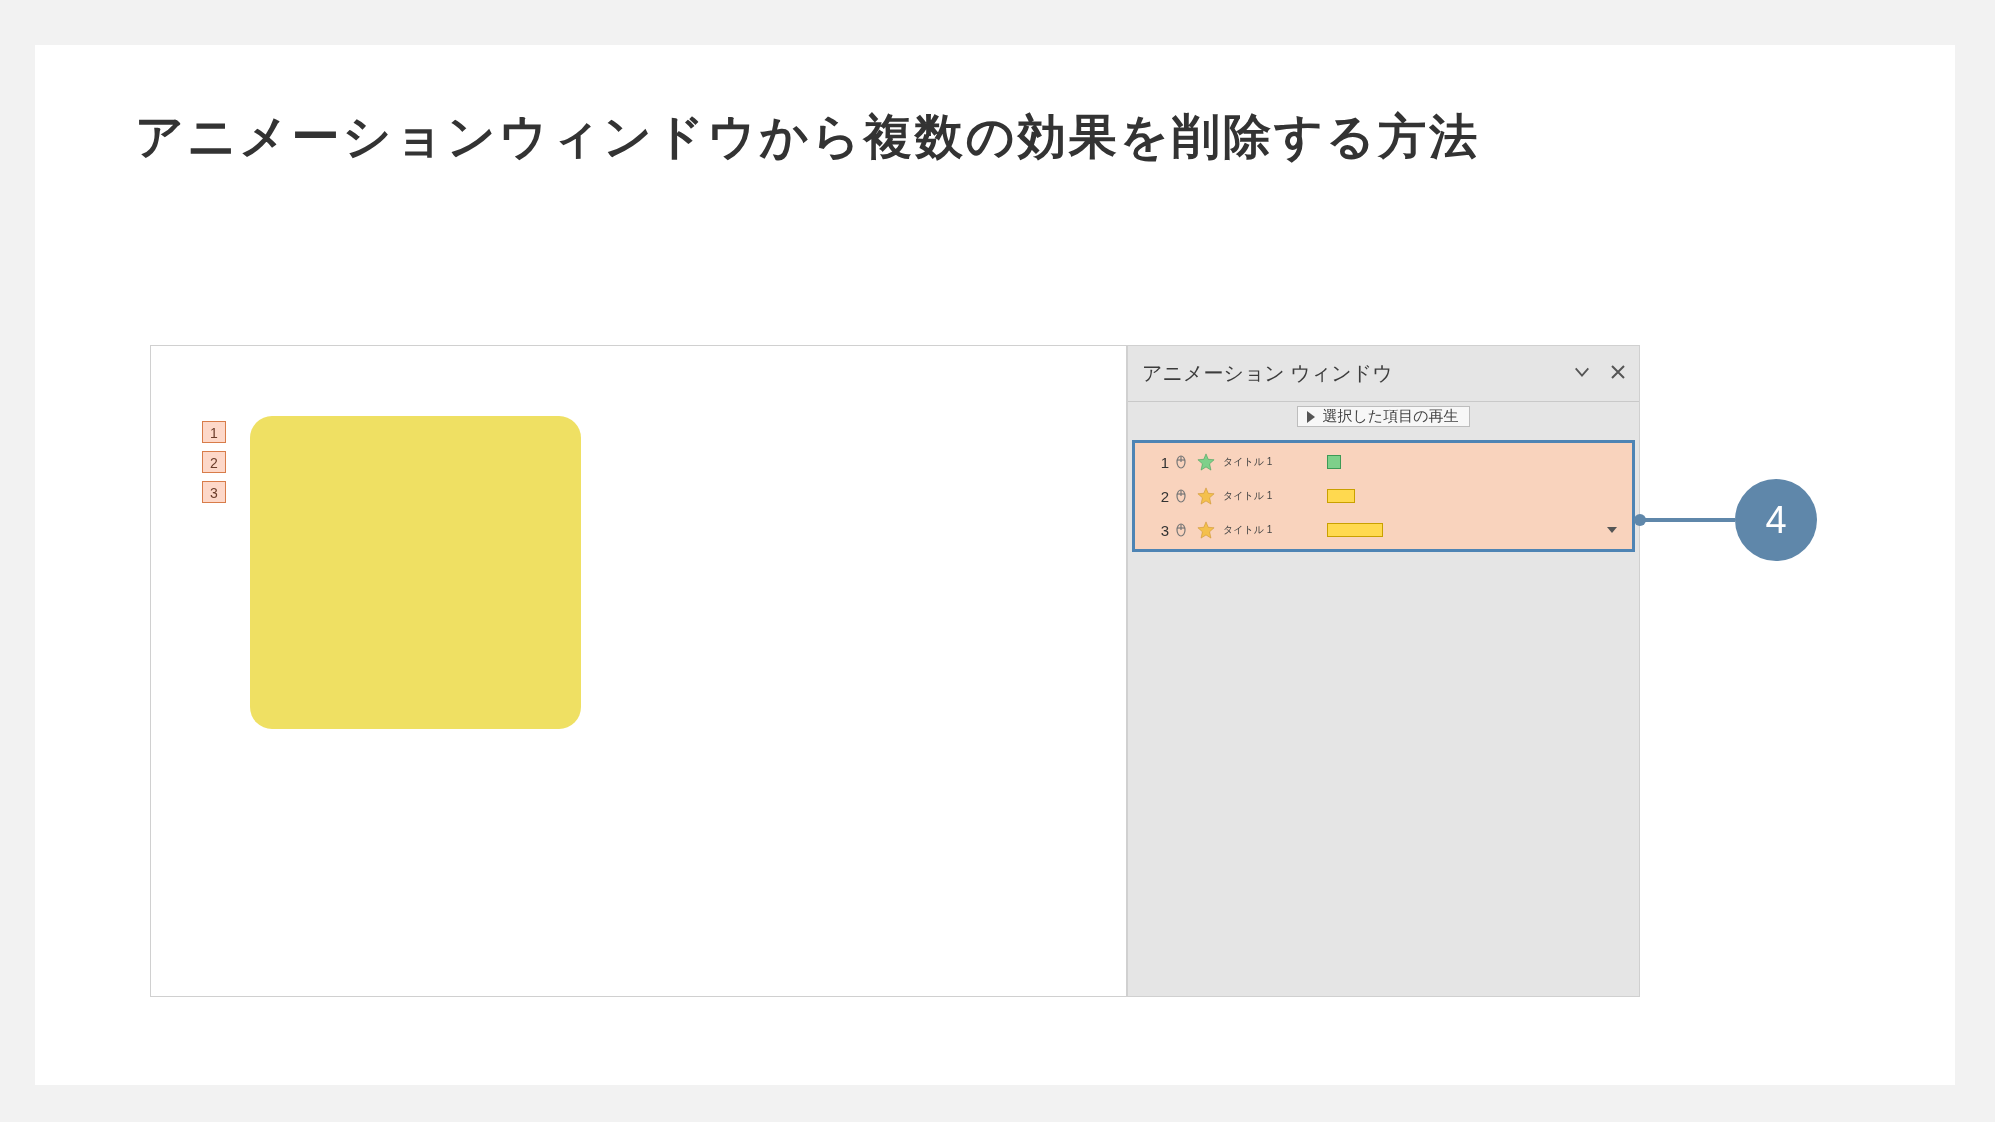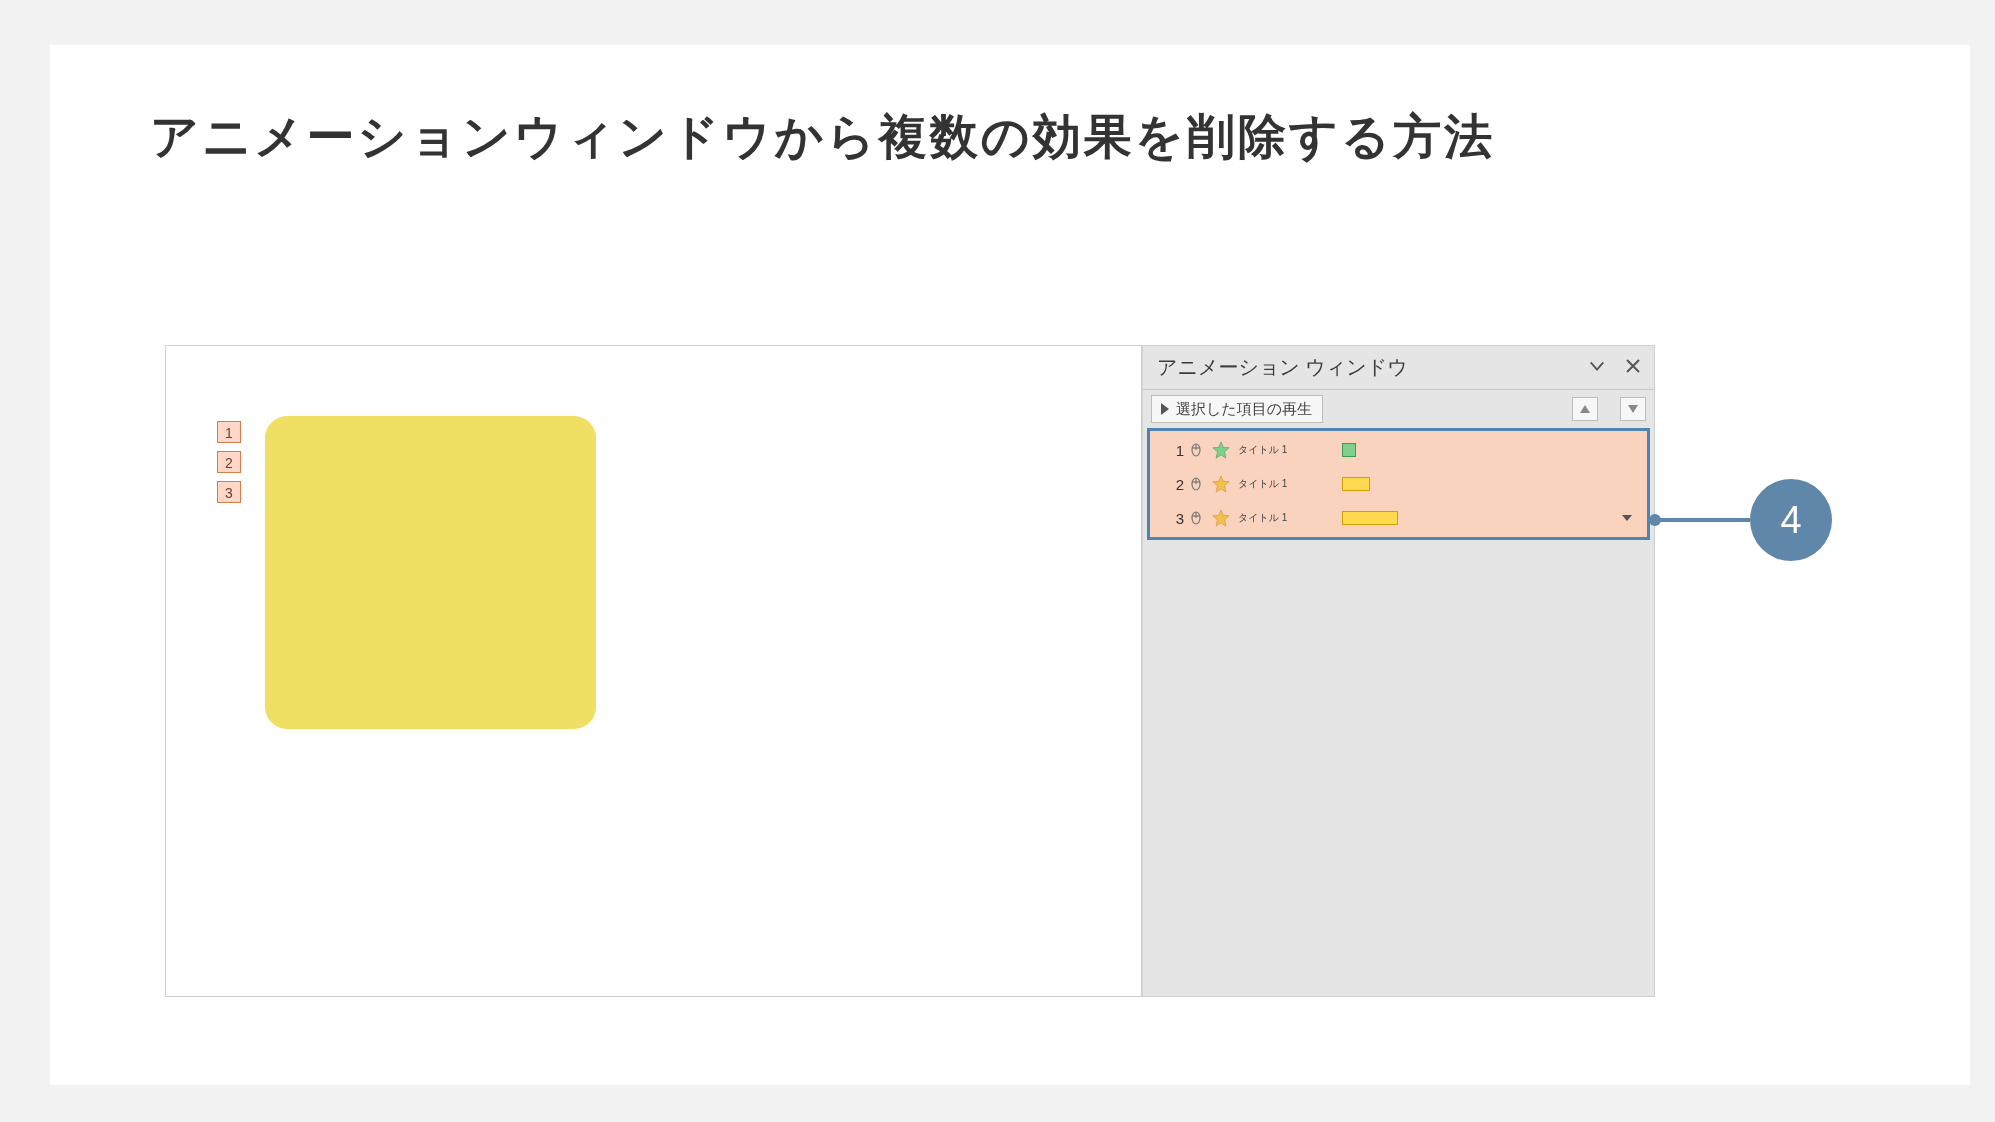--- a/index.html
+++ b/index.html
@@ -7,21 +7,21 @@
       background: #f2f2f2;
       font-family: "Meiryo", "Hiragino Kaku Gothic Pro", sans-serif;
       width: 1995px;
       height: 1122px;
       position: relative;
       overflow: hidden;
     }
     .page-card {
       position: absolute;
       top: 45px;
-      left: 50px;
+      left: 35px;
       width: 1920px;
       height: 1040px;
       background: #ffffff;
     }
     .page-title {
       position: absolute;
       top: 60px;
       left: 100px;
       font-size: 48px;
       font-weight: 700;
@@ -74,21 +74,21 @@
       left: 99px;
       top: 70px;
       width: 331px;
       height: 313px;
       background: #efe063;
       border-radius: 22px;
     }
 
     
     .pane-header {
-      height: 44px;
+      height: 56px;
       display: flex;
       align-items: center;
       justify-content: space-between;
       padding: 0 14px 0 14px;
       border-bottom: 1px solid #c9c9c9;
     }
     .pane-title { font-size: 20px; color: #3c3c3c; }
     .pane-header-icons {
       display: flex;
       gap: 20px;
@@ -97,20 +97,21 @@
     .chevron-down-icon svg { width: 18px; height: 18px; }
     .close-icon svg { width: 14px; height: 14px; }
 
     
     .control-row {
       height: 38px;
       display: flex;
       align-items: center;
       padding: 4px 8px 4px 8px;
       gap: 22px;
+      flex-direction: column;
     }
     .play-btn {
       height: 28px;
       background: #f7f7f7;
       border: 1px solid #bdbdbd;
       display: flex;
       align-items: center;
       padding: 0 10px 0 8px;
       gap: 6px;
       cursor: pointer;

